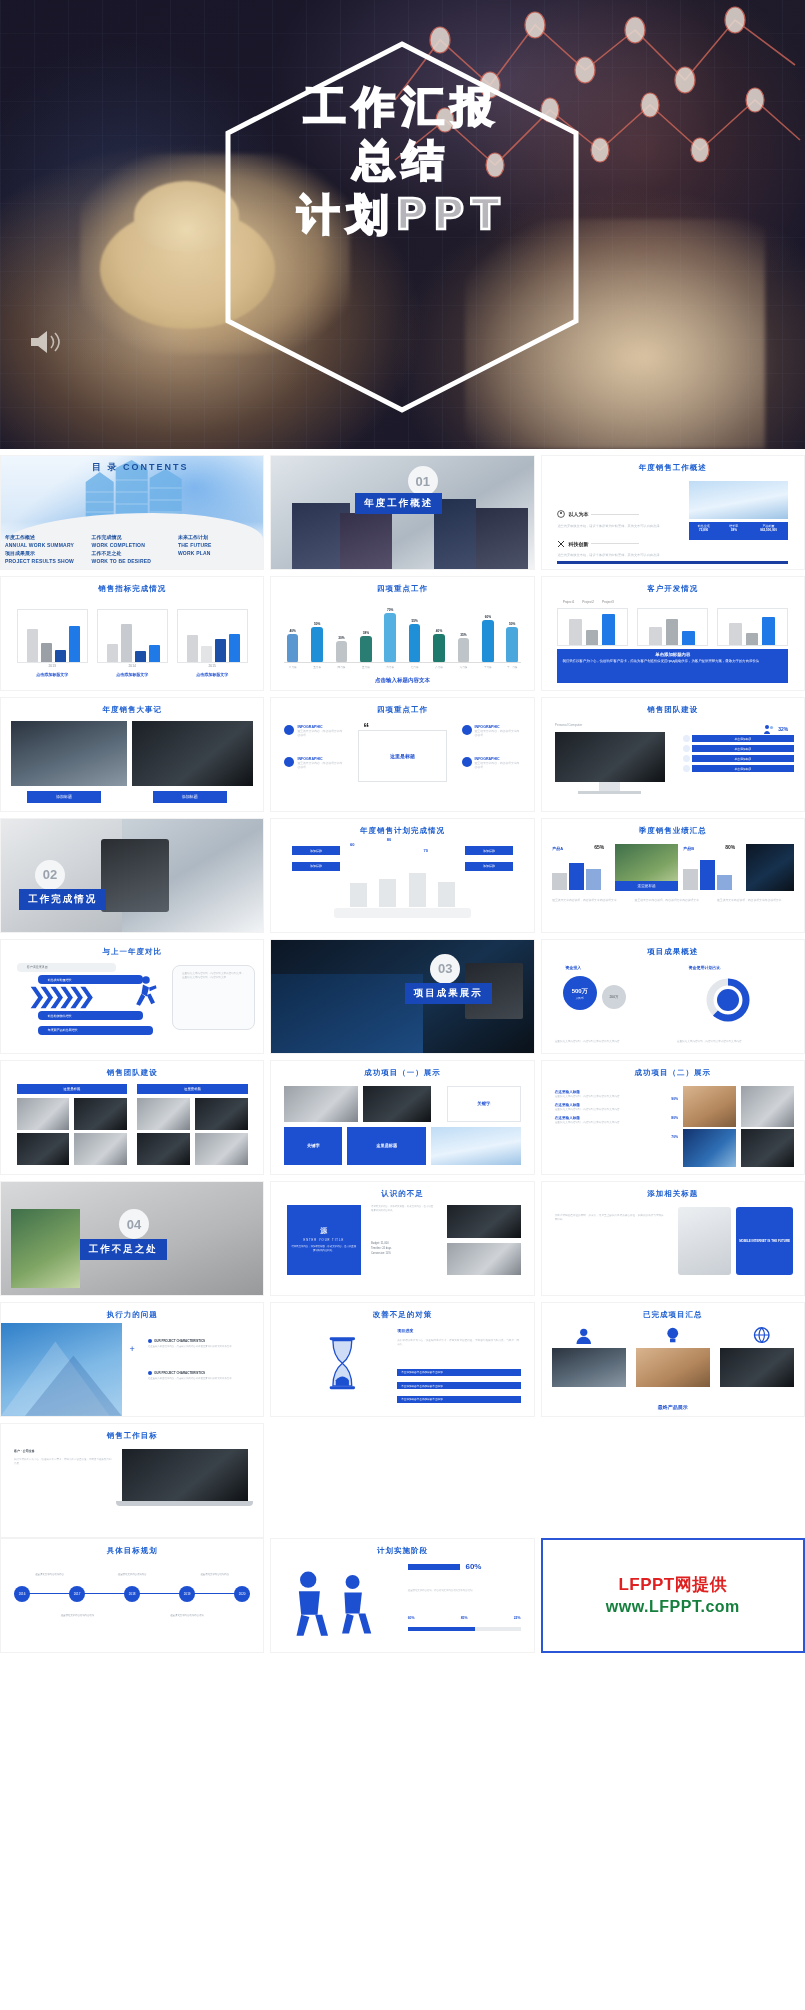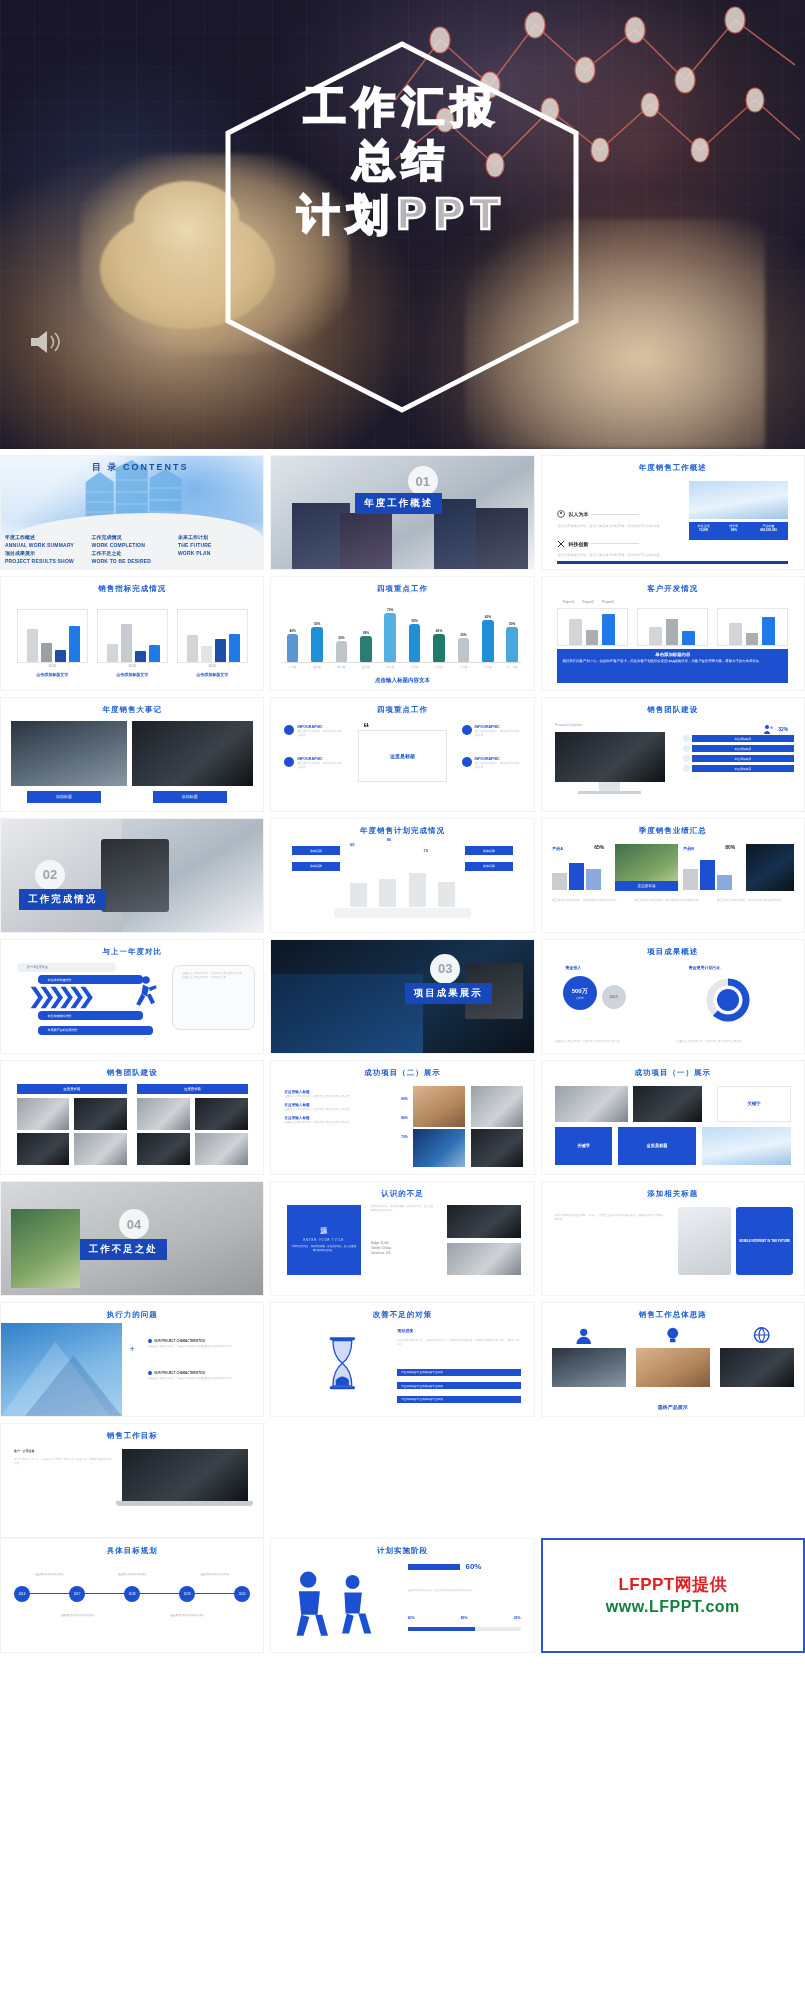--- a/index.html
+++ b/index.html
@@ -646,54 +646,54 @@
       <div class="ph ph-dark" style="left:28%;top:33%;width:20%;height:28%"></div>
       <div class="ph ph-gray" style="left:52%;top:33%;width:20%;height:28%"></div>
       <div class="ph ph-dark" style="left:74%;top:33%;width:20%;height:28%"></div>
       <div class="ph ph-dark" style="left:6%;top:64%;width:20%;height:28%"></div>
       <div class="ph ph-gray" style="left:28%;top:64%;width:20%;height:28%"></div>
       <div class="ph ph-dark" style="left:52%;top:64%;width:20%;height:28%"></div>
       <div class="ph ph-gray" style="left:74%;top:64%;width:20%;height:28%"></div>
     </div>
 
     <div class="slide">
+      <div class="t">成功项目（一）展示</div>
+      <div class="ph ph-gray" style="left:5%;top:22%;width:28%;height:32%"></div>
+      <div class="ph ph-dark" style="left:35%;top:22%;width:26%;height:32%"></div>
+      <div style="position:absolute;right:5%;top:22%;width:28%;height:32%;border:1px solid #e3e6ea;display:flex;align-items:center;justify-content:center">
+        <span style="font-size:4.4px;font-weight:700;color:#1d4fd1">关键字</span>
+      </div>
+      <div style="position:absolute;left:5%;top:58%;width:22%;height:34%;background:#1d4fd1;color:#fff;display:flex;align-items:center;justify-content:center;font-size:4.2px;font-weight:700">
+          <span>关键字</span>
+        </div>
+      <div style="position:absolute;left:29%;top:58%;width:30%;height:34%;background:#1d4fd1;color:#fff;display:flex;align-items:center;justify-content:center;font-size:4.2px;font-weight:700">
+          <span>这里是标题</span>
+        </div>
+      <div class="ph ph-sky" style="right:5%;top:58%;width:34%;height:34%"></div>
+    </div>
+
+    <div class="slide">
       <div class="t">成功项目（二）展示</div>
       <div style="position:absolute;left:5%;top:26%;width:38%">
         <div style="font-size:3.6px;font-weight:700;color:#1d4fd1;margin-bottom:1px">在这里输入标题</div>
         <div style="font-size:2.6px;color:#b6bdc5;line-height:4px;margin-bottom:4px">这里填充文字内容说明，内容说明文字内容说明文字内容</div>
         <div style="font-size:3.6px;font-weight:700;color:#1d4fd1;margin-bottom:1px">在这里输入标题</div>
         <div style="font-size:2.6px;color:#b6bdc5;line-height:4px;margin-bottom:4px">这里填充文字内容说明，内容说明文字内容说明文字内容</div>
         <div style="font-size:3.6px;font-weight:700;color:#1d4fd1;margin-bottom:1px">在这里输入标题</div>
         <div style="font-size:2.6px;color:#b6bdc5;line-height:4px">这里填充文字内容说明，内容说明文字内容说明文字内容</div>
       </div>
       <div style="position:absolute;left:45%;top:26%;width:7%;font-size:3.4px;font-weight:700;color:#1d4fd1;line-height:19px;text-align:right">
         <div>90%</div>
         <div>80%</div>
         <div>70%</div>
       </div>
       <div class="ph ph-warm" style="left:54%;top:22%;width:20%;height:36%"></div>
       <div class="ph ph-gray" style="left:76%;top:22%;width:20%;height:36%"></div>
       <div class="ph ph-blue" style="left:54%;top:60%;width:20%;height:34%"></div>
       <div class="ph ph-dark" style="left:76%;top:60%;width:20%;height:34%"></div>
-    </div>
-
-    <div class="slide">
-      <div class="t">成功项目（一）展示</div>
-      <div class="ph ph-gray" style="left:5%;top:22%;width:28%;height:32%"></div>
-      <div class="ph ph-dark" style="left:35%;top:22%;width:26%;height:32%"></div>
-      <div style="position:absolute;right:5%;top:22%;width:28%;height:32%;border:1px solid #e3e6ea;display:flex;align-items:center;justify-content:center">
-        <span style="font-size:4.4px;font-weight:700;color:#1d4fd1">关键字</span>
-      </div>
-      <div style="position:absolute;left:5%;top:58%;width:22%;height:34%;background:#1d4fd1;color:#fff;display:flex;align-items:center;justify-content:center;font-size:4.2px;font-weight:700">
-          <span>关键字</span>
-        </div>
-      <div style="position:absolute;left:29%;top:58%;width:30%;height:34%;background:#1d4fd1;color:#fff;display:flex;align-items:center;justify-content:center;font-size:4.2px;font-weight:700">
-          <span>这里是标题</span>
-        </div>
-      <div class="ph ph-sky" style="right:5%;top:58%;width:34%;height:34%"></div>
     </div>
 
     <div class="slide s-sec">
       <div class="ph" style="inset:0;background:linear-gradient(160deg,#d8d9da,#b5b7b9 60%,#97999b)"></div>
       <div class="ph ph-green" style="left:4%;top:24%;width:26%;height:70%"></div>
       <div class="num" style="left:45%;top:24%">04</div>
       <div class="lbl" style="left:30%;top:50%">工作不足之处</div>
     </div>
 
     <div class="slide">
@@ -755,21 +755,21 @@
       </svg>
       <div style="position:absolute;left:48%;top:22%;font-size:4px;font-weight:700;color:#1d4fd1">项目进度</div>
       <div style="position:absolute;left:48%;top:32%;right:5%;font-size:2.6px;color:#b6bdc5;line-height:4.2px">我们坚持以客户为中心，快速响应客户需求，持续为客户创造价值，不断提升服务能力和品质，与客户一同成长。</div>
       <div style="position:absolute;left:48%;top:58%;right:5%;height:7px;background:#1d4fd1;color:#fff;font-size:2.6px;display:flex;align-items:center;padding-left:4px;margin-bottom:2px">单击添加标题单击添加标题单击添加</div>
       <div style="position:absolute;left:48%;top:70%;right:5%;height:7px;background:#1d4fd1;color:#fff;font-size:2.6px;display:flex;align-items:center;padding-left:4px">单击添加标题单击添加标题单击添加</div>
       <div style="position:absolute;left:48%;top:82%;right:5%;height:7px;background:#1d4fd1;color:#fff;font-size:2.6px;display:flex;align-items:center;padding-left:4px">单击添加标题单击添加标题单击添加</div>
     </div>
 
 
     <div class="slide">
-      <div class="t">销售工作总体思路</div>
+      <div class="t">已完成项目汇总</div>
       <svg style="position:absolute;left:10%;top:20%;width:12%;height:16%" viewBox="0 0 20 20">
           <circle cx="10" cy="7" r="4" fill="#1d4fd1"></circle>
           <path d="M2 20c0-5 4-8 8-8s8 3 8 8z" fill="#1d4fd1"></path>
         </svg>
       <svg style="position:absolute;left:44%;top:20%;width:12%;height:16%" viewBox="0 0 20 20">
           <circle cx="10" cy="8" r="6" fill="#1d4fd1"></circle>
           <rect x="7" y="14" width="6" height="4" fill="#1d4fd1"></rect>
         </svg>
       <svg style="position:absolute;left:78%;top:20%;width:12%;height:16%" viewBox="0 0 20 20">
           <circle cx="10" cy="10" r="8" fill="none" stroke="#1d4fd1" stroke-width="1.6"></circle>

